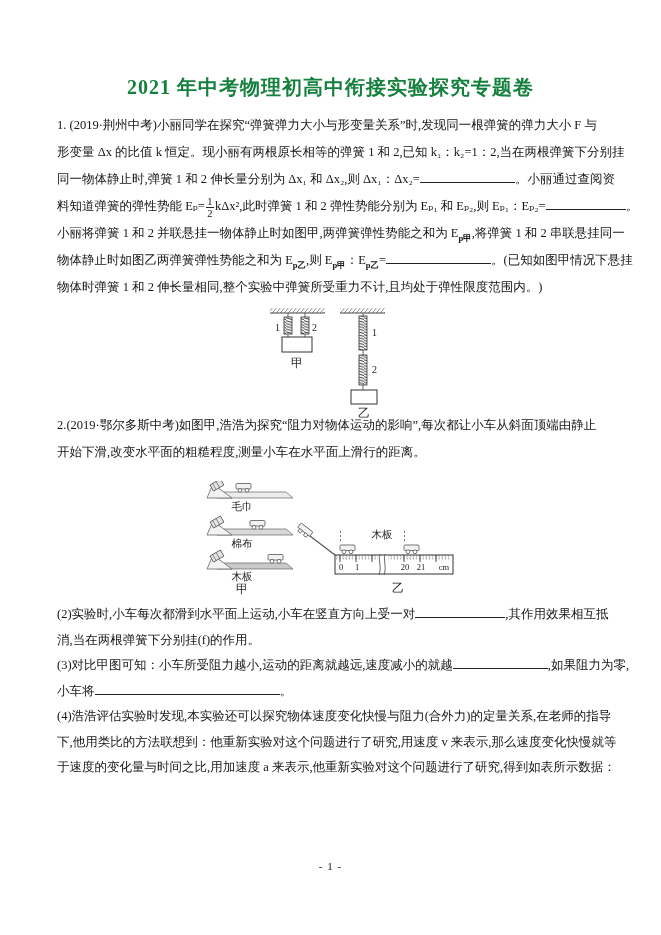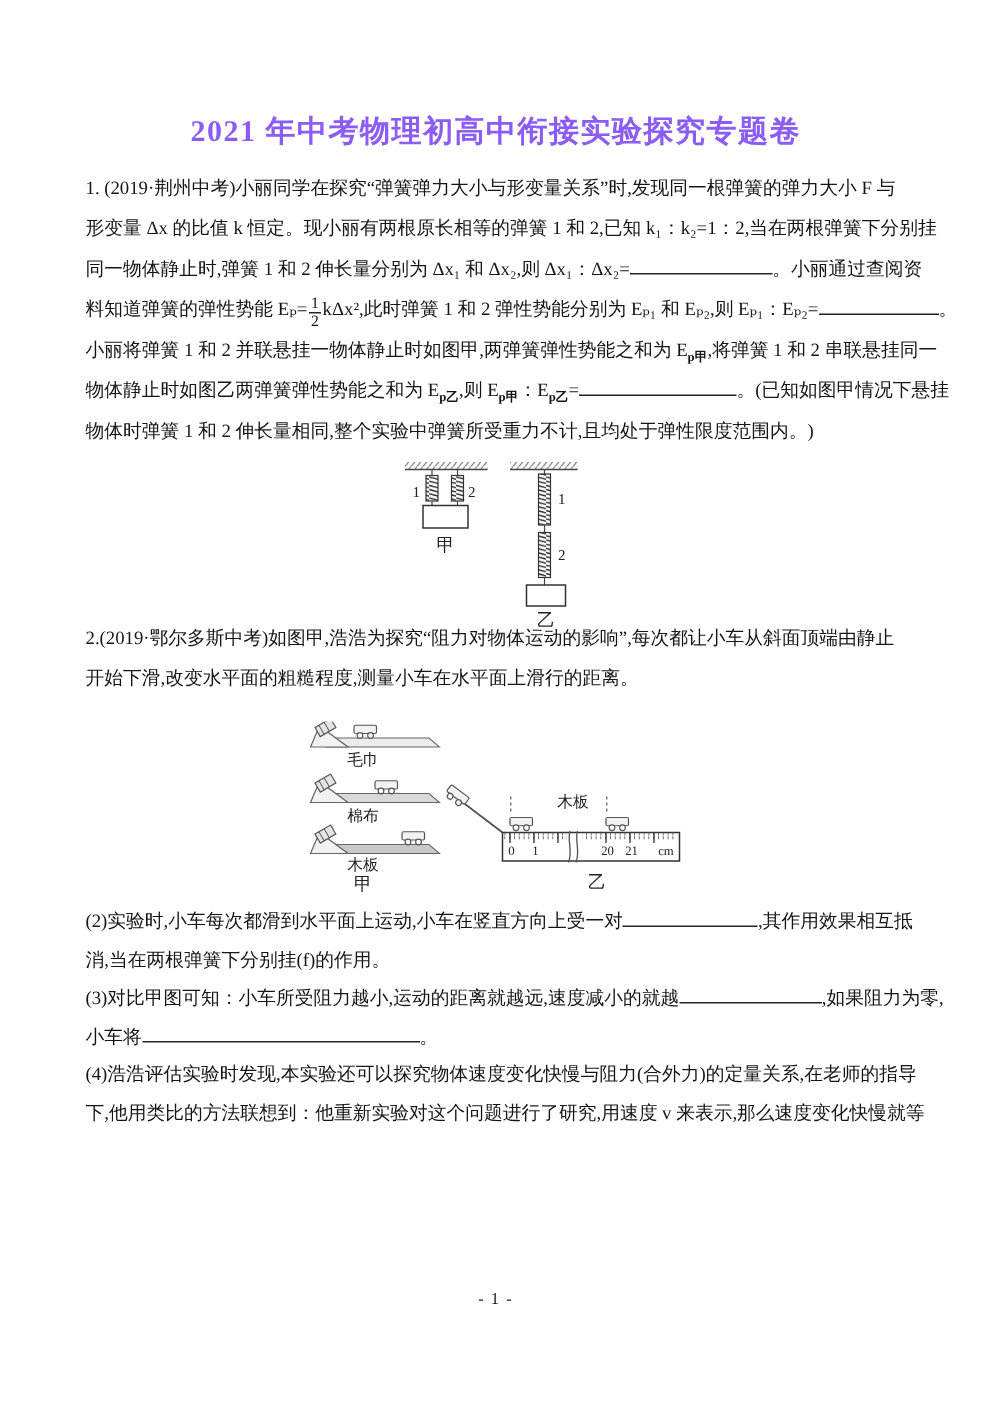--- a/index.html
+++ b/index.html
@@ -22,21 +22,21 @@
   .frac .den{display:block;}
   .figure{position:absolute;}
   svg text{font-family:"Liberation Serif","DejaVu Serif",serif;fill:#222;}
   .footer{position:absolute;top:860px;left:0;width:100%;text-align:center;font-size:11px;letter-spacing:1px;}
 </style>
 </head>
 <body>
 
 <div class="page">
 
-  <div class="title" style="color: #8b5cf6;">2021 年中考物理初高中衔接实验探究专题卷</div>
+  <div class="title" style="color: #15803d;">2021 年中考物理初高中衔接实验探究专题卷</div>
 
   <div class="tblock" style="top:112px">
       <div class="tline">1.  (2019·荆州中考)小丽同学在探究“弹簧弹力大小与形变量关系”时,发现同一根弹簧的弹力大小 F 与</div>
       <div class="tline">形变量 Δx 的比值 k 恒定。现小丽有两根原长相等的弹簧 1 和 2,已知 k₁：k₂=1：2,当在两根弹簧下分别挂</div>
       <div class="tline">同一物体静止时,弹簧 1 和 2 伸长量分别为 Δx₁ 和 Δx₂,则 Δx₁：Δx₂=<span class="blank" style="width: 95px;"></span>。小丽通过查阅资</div>
       <div class="tline">料知道弹簧的弹性势能 Eₚ=<span class="frac"><span class="num">1</span><span class="den">2</span></span>kΔx²,此时弹簧 1 和 2 弹性势能分别为 Eₚ₁ 和 Eₚ₂,则 Eₚ₁：Eₚ₂=<span class="blank" style="width: 80px;"></span>。</div>
       <div class="tline">小丽将弹簧 1 和 2 并联悬挂一物体静止时如图甲,两弹簧弹性势能之和为 E<sub>p甲</sub>,将弹簧 1 和 2 串联悬挂同一</div>
       <div class="tline">物体静止时如图乙两弹簧弹性势能之和为 E<sub>p乙</sub>,则 E<sub>p甲</sub>：E<sub>p乙</sub>=<span class="blank" style="width: 105px;"></span>。(已知如图甲情况下悬挂</div>
       <div class="tline">物体时弹簧 1 和 2 伸长量相同,整个实验中弹簧所受重力不计,且均处于弹性限度范围内。)</div>
     </div>
@@ -160,17 +160,18 @@
     </g>
   </svg>
 
   <div class="tblock subq" style="top:602px">
       <div class="tline">(2)实验时,小车每次都滑到水平面上运动,小车在竖直方向上受一对<span class="blank" style="width: 90px;"></span>,其作用效果相互抵</div>
       <div class="tline">消,当在两根弹簧下分别挂(f)的作用。</div>
       <div class="tline">(3)对比甲图可知：小车所受阻力越小,运动的距离就越远,速度减小的就越<span class="blank" style="width: 95px;"></span>,如果阻力为零,</div>
       <div class="tline">小车将<span class="blank" style="width: 185px;"></span>。</div>
       <div class="tline">(4)浩浩评估实验时发现,本实验还可以探究物体速度变化快慢与阻力(合外力)的定量关系,在老师的指导</div>
       <div class="tline">下,他用类比的方法联想到：他重新实验对这个问题进行了研究,用速度 v 来表示,那么速度变化快慢就等</div>
+      <div class="tline">于速度的变化量与时间之比,用加速度 a 来表示,他重新实验对这个问题进行了研究,得到如表所示数据：</div>
     </div>
 
   <div class="footer">- 1 -</div>
 
 </div>
 
 </body></html>

